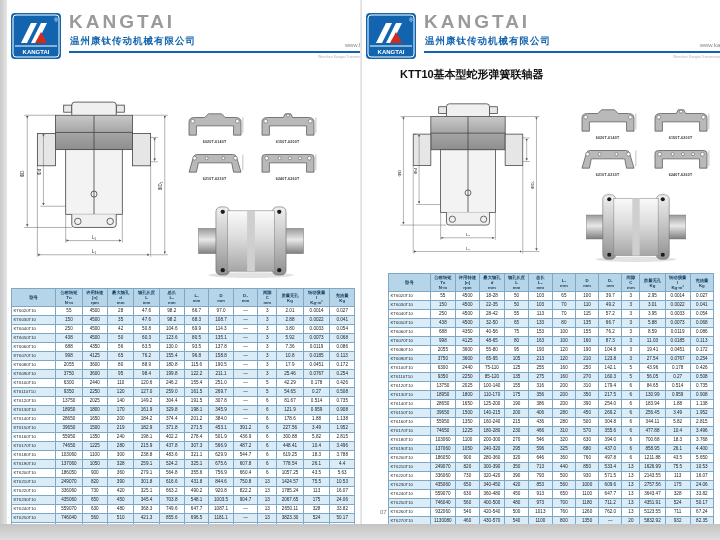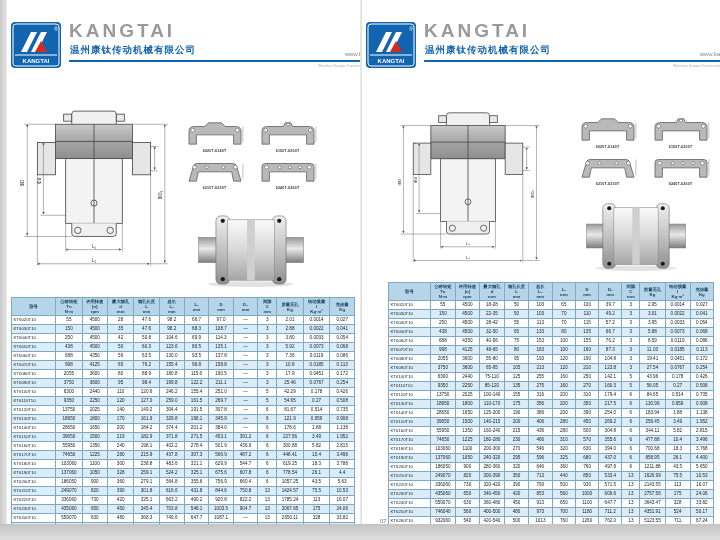--- a/index.html
+++ b/index.html
@@ -4,21 +4,21 @@
 <style>
   html,body{margin:0;padding:0;background:#bfbfbf;}
   #canvas{position:relative;width:720px;height:540px;background:#ffffff;overflow:hidden;
           font-family:"Liberation Sans","DejaVu Sans",sans-serif;color:#222;}
   .edge-left{position:absolute;left:0;top:0;width:7px;height:540px;
              background:linear-gradient(90deg,#c9c9c9,#e6e6e6);}
   .edge-bottom{position:absolute;left:0;bottom:0;width:720px;height:16px;
                background:linear-gradient(#c4c4c4,#dedede);}
   .spine{position:absolute;left:360px;top:0;width:2px;height:524px;
          background:linear-gradient(90deg,#ececec,#dcdcdc);}
-  .page{position:absolute;top:16px;width:402px;height:524px;background:#fff;}
+  .page{position:absolute;top:7px;width:402px;height:524px;background:#fff;}
   #page-l{left:7px;} #page-r{left:362px;}
 
   
   .logo{position:absolute;left:4px;top:6px;width:50px;height:46px;}
   .brand-big{position:absolute;left:62px;top:4px;font-size:19px;font-weight:bold;
              letter-spacing:3px;color:#9a9a9a;}
   .company-cn{position:absolute;left:63px;top:28px;font-size:9.5px;font-weight:bold;
               color:#1264ae;letter-spacing:1px;}
   .rule{position:absolute;left:62px;right:6px;top:44px;height:2px;background:#1264ae;}
   .website{position:absolute;right:10px;top:35px;font-size:6px;color:#8a8a8a;}
@@ -677,20 +677,21 @@
         <line x1="4" y1="33" x2="46" y2="33" stroke="#ffffff" stroke-width="1"></line>
         <text x="25" y="41" text-anchor="middle" font-size="6" fill="#ffffff" font-weight="bold">KANGTAI</text>
         <text x="45" y="9" text-anchor="middle" font-size="5" fill="#ffffff">®</text>
       </svg>
     </div>
     <div class="brand-big">KANGTAI</div>
     <div class="company-cn">温州康钛传动机械有限公司</div>
     <div class="rule"></div>
     <div class="website">www.kangtailzq.com</div>
     <div class="company-en">Wenzhou Kangtai Transmission Machinery Co., LTD</div>
+    <div class="title">KTT10基本型蛇形弹簧联轴器</div>
 
     <svg class="section-svg" style="left:16px;top:88px" width="180" height="178" viewBox="0 0 160 182">
       <g stroke="#444" stroke-width="0.8" fill="none">
         <rect x="50" y="12" width="8" height="7" fill="#e9e9e9"></rect>
         <rect x="102" y="12" width="8" height="7" fill="#e9e9e9"></rect>
         <path d="M58,22 L58,12 Q58,9 61,9 H99 Q102,9 102,12 L102,22" fill="#f0f0f0"></path>
         <rect x="42" y="22" width="76" height="34" fill="url(#gCover)"></rect>
         <line x1="80" y1="22" x2="80" y2="56"></line>
         <line x1="42" y1="39" x2="118" y2="39"></line>
         <rect x="24" y="40" width="18" height="32" fill="#e6e6e6"></rect>

